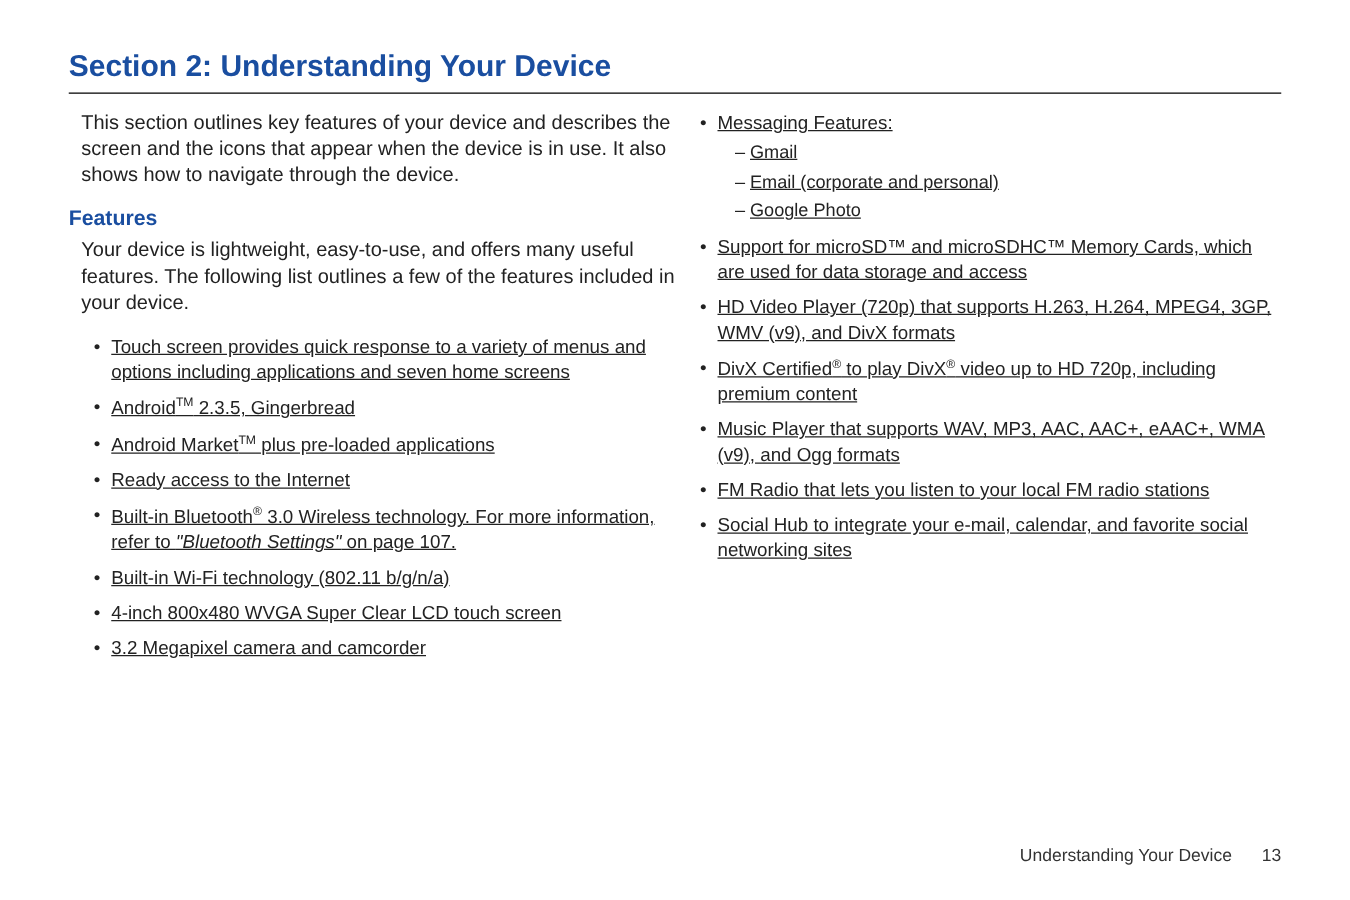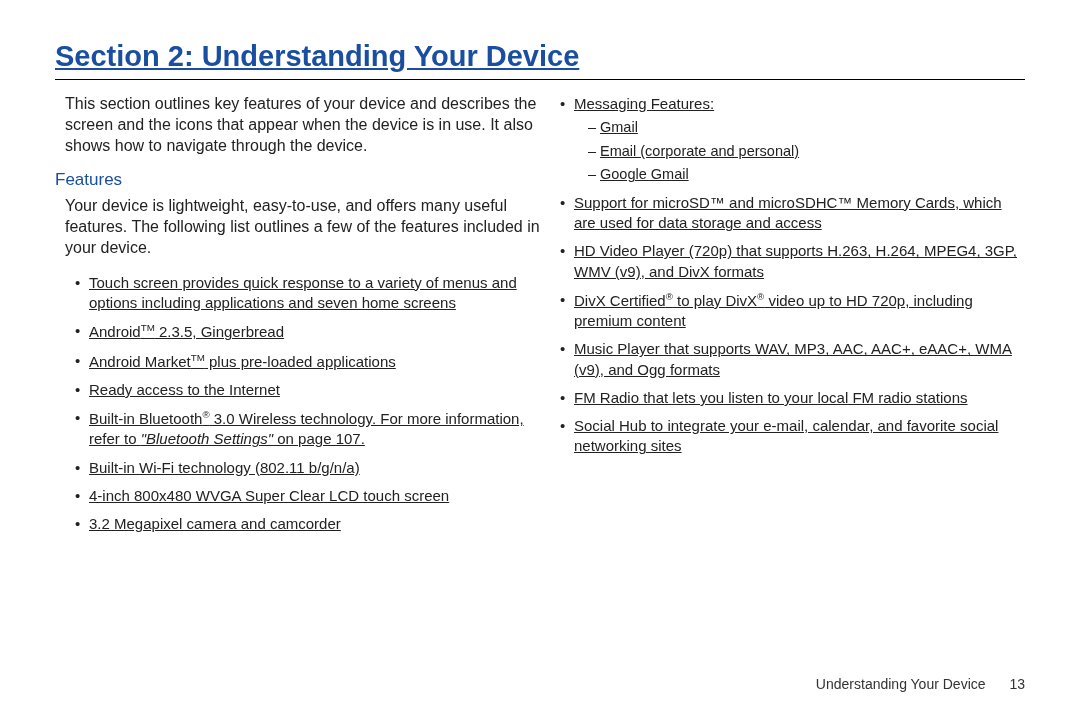--- a/index.html
+++ b/index.html
@@ -13,44 +13,43 @@
     overflow: hidden;
     position: relative;
   }
   .page {
     padding: 40px 55px 20px 55px;
     box-sizing: border-box;
   }
   .section-title {
     color: #1a4ea0;
     font-weight: bold;
-    font-size: 29px;
+    font-size: 24px;
     margin: 0 0 6px 0;
-    text-decoration: underline;
   }
   .rule {
     border: 0;
     border-top: 1.5px solid #000;
     margin: 0 0 14px 0;
   }
   .columns {
     display: flex;
   }
   .col {
     flex: 1 1 50%;
     min-width: 0;
   }
   p.intro {
     font-size: 16px;
     line-height: 1.3;
     margin: 0 0 14px 10px;
   }
   .subhead {
     color: #1a4ea0;
-    font-weight: normal;
+    font-weight: bold;
     font-size: 17px;
     margin: 4px 0 6px 0;
   }
   ul.bul {
     list-style: none;
     padding: 0 0 0 20px;
     margin: 0;
   }
   ul.bul > li {
     position: relative;
@@ -127,21 +126,21 @@
       </ul>
     </div>
 
     <div class="col">
       <ul class="bul">
         <li>
           <span>Messaging Features:</span>
           <ul class="sub">
             <li>Gmail</li>
             <li>Email (corporate and personal)</li>
-            <li>Google Gmail</li>
+            <li>Google Photo</li>
           </ul>
         </li>
         <li>Support for microSD™ and microSDHC™ Memory Cards, which are used for data storage and access</li>
         <li>HD Video Player (720p) that supports H.263, H.264, MPEG4, 3GP, WMV (v9), and DivX formats</li>
         <li><span>DivX Certified</span><span class="sup">®</span><span> to play DivX</span><span class="sup">®</span><span> video up to HD 720p, including premium content</span></li>
         <li>Music Player that supports WAV, MP3, AAC, AAC+, eAAC+, WMA (v9), and Ogg formats</li>
         <li>FM Radio that lets you listen to your local FM radio stations</li>
         <li>Social Hub to integrate your e-mail, calendar, and favorite social networking sites</li>
       </ul>
     </div>

